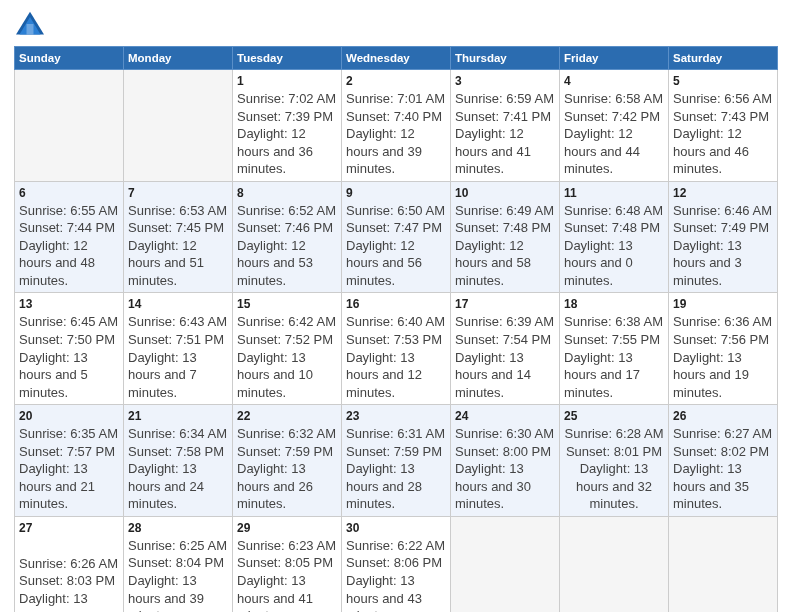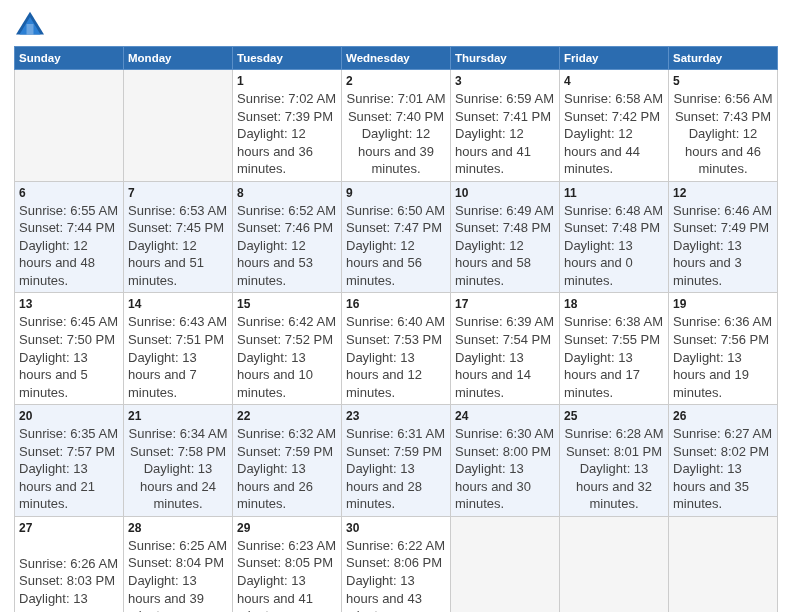--- a/index.html
+++ b/index.html
@@ -141,39 +141,39 @@
           <td class="empty"></td>
           <td class="empty"></td>
           <td>
             <span class="day-num">1</span>
             <div class="day-info" style="white-space: pre-line;">Sunrise: 7:02 AM
 Sunset: 7:39 PM
 Daylight: 12 hours and 36 minutes.</div>
           </td>
           <td>
             <span class="day-num">2</span>
-            <div class="day-info" style="white-space: pre-line; text-align: center;">Sunrise: 7:01 AM
+            <div class="day-info" style="white-space: pre-line;">Sunrise: 7:01 AM
 Sunset: 7:40 PM
 Daylight: 12 hours and 39 minutes.</div>
           </td>
           <td>
             <span class="day-num">3</span>
             <div class="day-info" style="white-space: pre-line;">Sunrise: 6:59 AM
 Sunset: 7:41 PM
 Daylight: 12 hours and 41 minutes.</div>
           </td>
           <td>
             <span class="day-num">4</span>
             <div class="day-info" style="white-space: pre-line;">Sunrise: 6:58 AM
 Sunset: 7:42 PM
 Daylight: 12 hours and 44 minutes.</div>
           </td>
           <td>
             <span class="day-num">5</span>
-            <div class="day-info" style="white-space: pre-line; text-align: center;">Sunrise: 6:56 AM
+            <div class="day-info" style="white-space: pre-line;">Sunrise: 6:56 AM
 Sunset: 7:43 PM
 Daylight: 12 hours and 46 minutes.</div>
           </td>
         </tr>
         <tr class="row-alt">
           <td>
             <span class="day-num">6</span>
             <div class="day-info" style="white-space: pre-line;">Sunrise: 6:55 AM
 Sunset: 7:44 PM
 Daylight: 12 hours and 48 minutes.</div>
@@ -261,21 +261,21 @@
         </tr>
         <tr class="row-alt">
           <td>
             <span class="day-num">20</span>
             <div class="day-info" style="white-space: pre-line;">Sunrise: 6:35 AM
 Sunset: 7:57 PM
 Daylight: 13 hours and 21 minutes.</div>
           </td>
           <td>
             <span class="day-num">21</span>
-            <div class="day-info" style="white-space: pre-line; text-align: center;">Sunrise: 6:34 AM
+            <div class="day-info" style="white-space: pre-line;">Sunrise: 6:34 AM
 Sunset: 7:58 PM
 Daylight: 13 hours and 24 minutes.</div>
           </td>
           <td>
             <span class="day-num">22</span>
             <div class="day-info" style="white-space: pre-line;">Sunrise: 6:32 AM
 Sunset: 7:59 PM
 Daylight: 13 hours and 26 minutes.</div>
           </td>
           <td>

